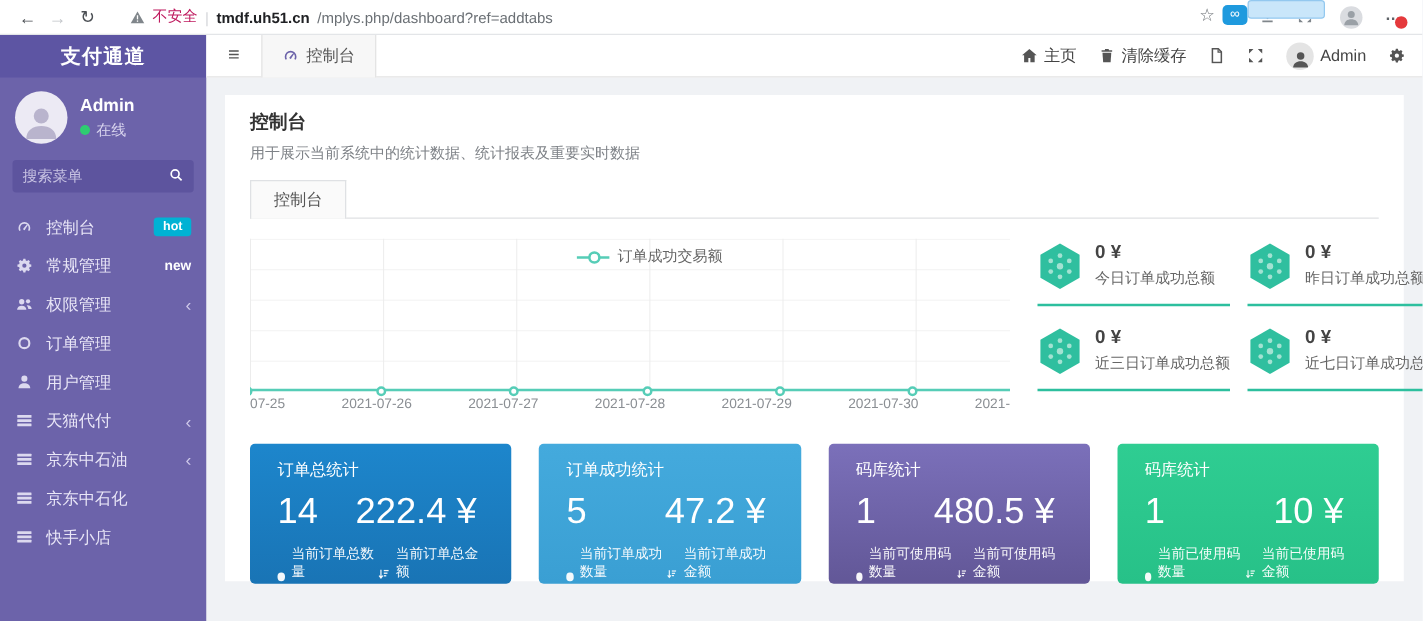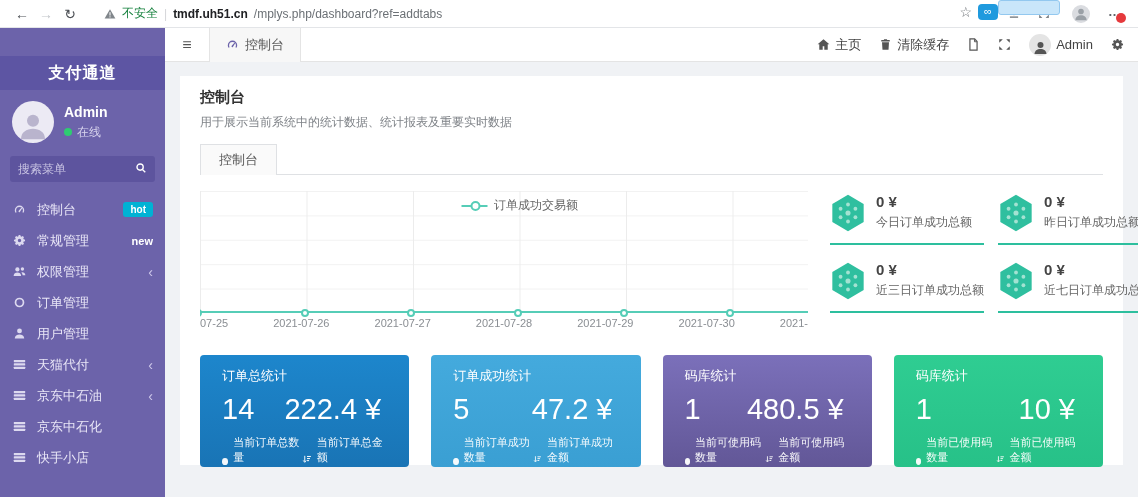--- a/index.html
+++ b/index.html
@@ -6,21 +6,21 @@
   html,body { width:1138px; height:497px; overflow:hidden;
     font-family:"Liberation Sans","DejaVu Sans",sans-serif; background:#f0f2f5; }
   .ic { width:1em; height:1em; display:inline-block; vertical-align:-0.12em; fill:currentColor; }
 
   
   .browser { height:28px; background:#fff; border-bottom:1px solid #e3e5e8;
     display:flex; align-items:center; padding:0 10px; position:relative; font-size:13px; color:#4b4f54; }
   .b-btn { width:24px; text-align:center; font-size:14px; cursor:pointer; }
   .b-btn.disabled { color:#c3c6ca; }
   .addr { display:flex; align-items:center; gap:6px; margin-left:22px; font-size:12px; }
-  .addr .warn { color:#15803d; font-size:12px; }
+  .addr .warn { color:#be185d; font-size:12px; }
   .addr .sep { color:#d4d6d9; }
   .addr .host { color:#202124; font-weight:bold; }
   .addr .path { color:#6b7075; }
   .b-right { position:absolute; right:6px; top:0; height:28px; display:flex; align-items:center; }
   .b-right > * { position:absolute; top:6px; }
   .star { right:160px; color:#6b7075; font-size:14px; top:4px; }
   .ext-blue { right:134px; width:20px; height:16px; background:#1f9ade; border-radius:4px;
     color:#fff; font-size:11px; line-height:15px; text-align:center; top:4px; }
   .dl-ic { right:112px; color:#80868b; font-size:12px; top:7px; }
   .grid-ic { right:82px; color:#80868b; font-size:12px; top:7px; }
@@ -31,21 +31,21 @@
   .b-avatar .ic{ width:14px;height:14px; margin-top:2px;}
   .b-menu { right:10px; color:#5f6368; font-weight:bold; letter-spacing:1px; top:4px; }
   .b-badge { right:6px; top:13px; width:10px; height:10px; border-radius:50%; background:#e5393c; }
 
   
   .app { display:flex; height:469px; }
 
   
   .sidebar { width:165px; background:#6c63aa; color:#e9e6f7; flex-shrink:0; display:flex; flex-direction:column; }
   .brand { height:34px; background:#5d55a3; display:flex; align-items:center; justify-content:center;
-    font-size:16px; font-weight:bold; color:#fff; letter-spacing:1px;margin-top:28px; }
+    font-size:16px; font-weight:bold; color:#fff; letter-spacing:1px; }
   .userpanel { display:flex; padding:11px 12px 9px; gap:10px; align-items:center; }
   .u-avatar { width:42px; height:42px; border-radius:50%; background:#eceaf4; color:#b9b4cd;
     display:flex; align-items:center; justify-content:center; overflow:hidden; }
   .u-avatar .ic { width:30px; height:30px; margin-top:8px; }
   .u-name { font-size:14px; font-weight:bold; color:#fff; }
   .u-status { font-size:12px; color:#d9d5ee; margin-top:4px; display:flex; align-items:center; gap:5px;}
   .dot { width:8px; height:8px; border-radius:50%; background:#2ecc71; display:inline-block; }
   .searchbox { margin:4px 10px 8px; height:26px; background:#5d549e; border-radius:3px;
     display:flex; align-items:center; padding:0 2px 0 8px; }
   .searchbox input { flex:1; min-width:0; background:transparent; border:none; outline:none;

